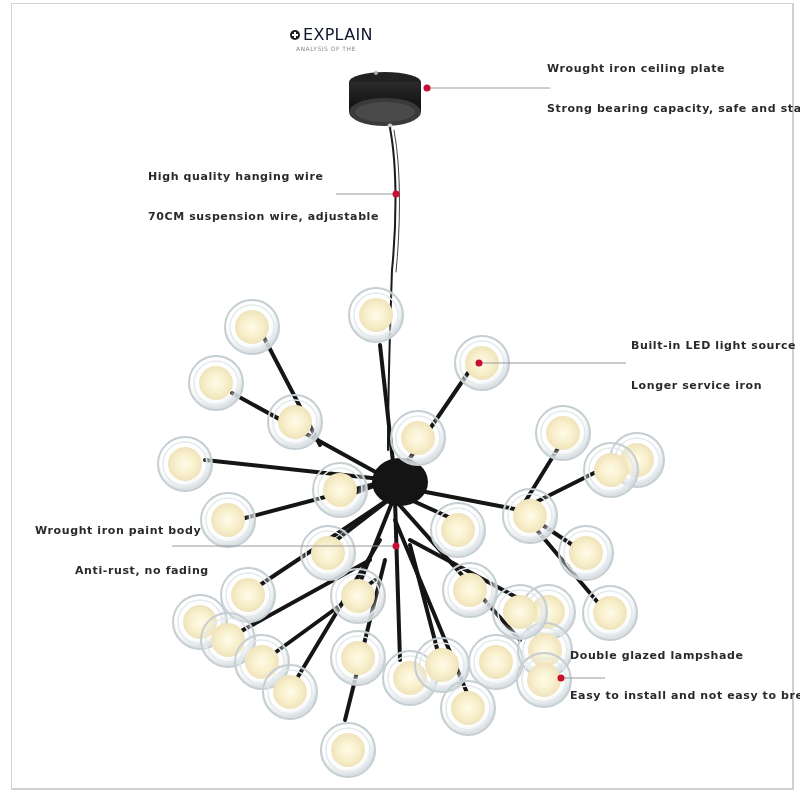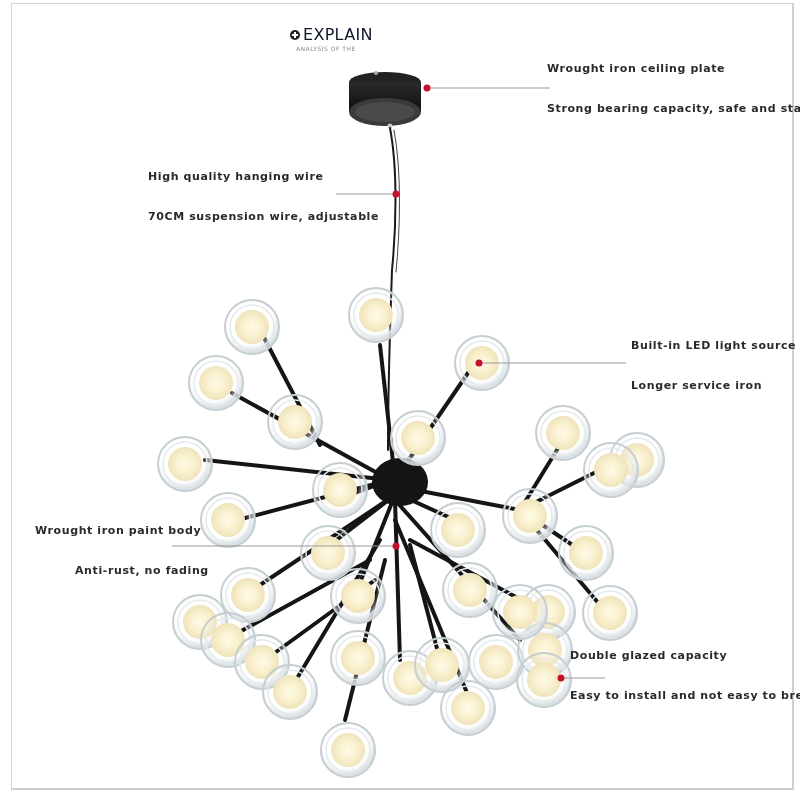--- a/index.html
+++ b/index.html
@@ -151,14 +151,14 @@
 
 <div class="label" style="left:148px; top:170px;text-align:center;">High quality hanging wire</div>
 <div class="label" style="left:148px; top:210px;text-align:center;">70CM suspension wire, adjustable</div>
 
 <div class="label" style="left:631px; top:339px;">Built-in LED light source</div>
 <div class="label" style="left:631px; top:379px;">Longer service iron</div>
 
 <div class="label" style="left:35px; top:524px;">Wrought iron paint body</div>
 <div class="label" style="left:35px; top:564px;margin-left:40px;">Anti-rust, no fading</div>
 
-<div class="label" style="left:570px; top:649px;">Double glazed capacity</div>
+<div class="label" style="left:570px; top:649px;">Double glazed lampshade</div>
 <div class="label" style="left:570px; top:689px;">Easy to install and not easy to break</div>
 
 </body></html>

